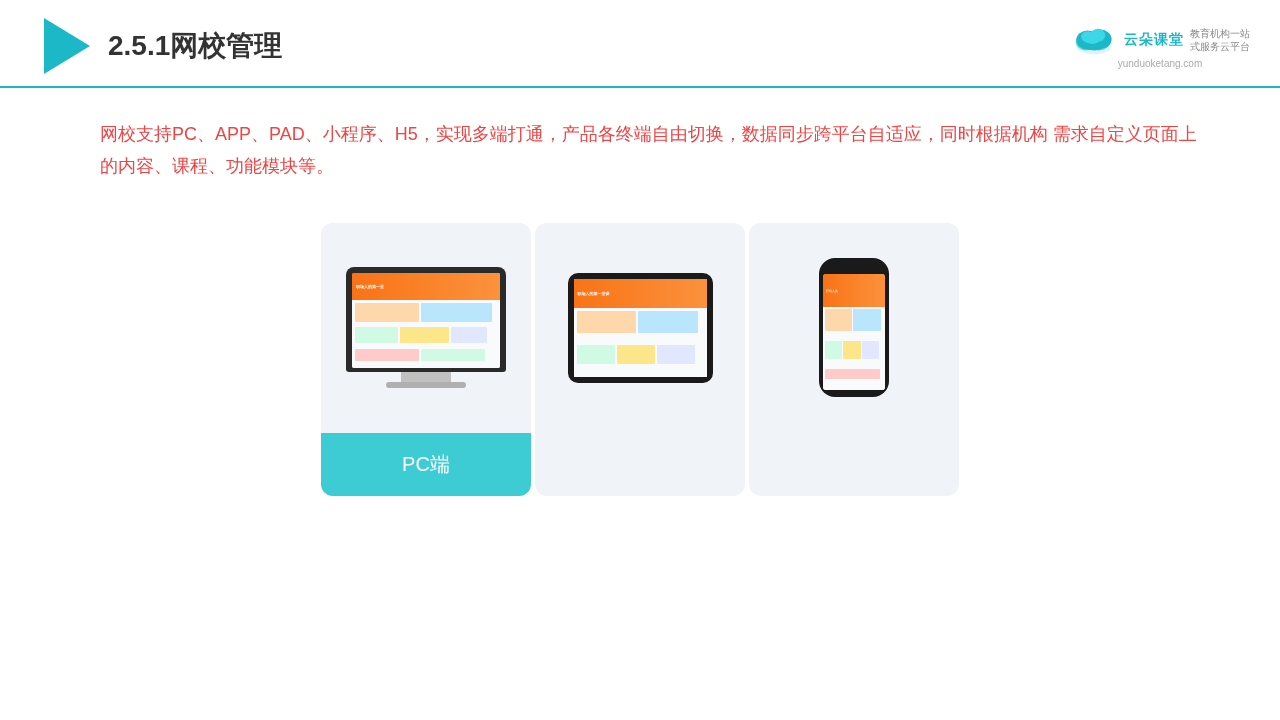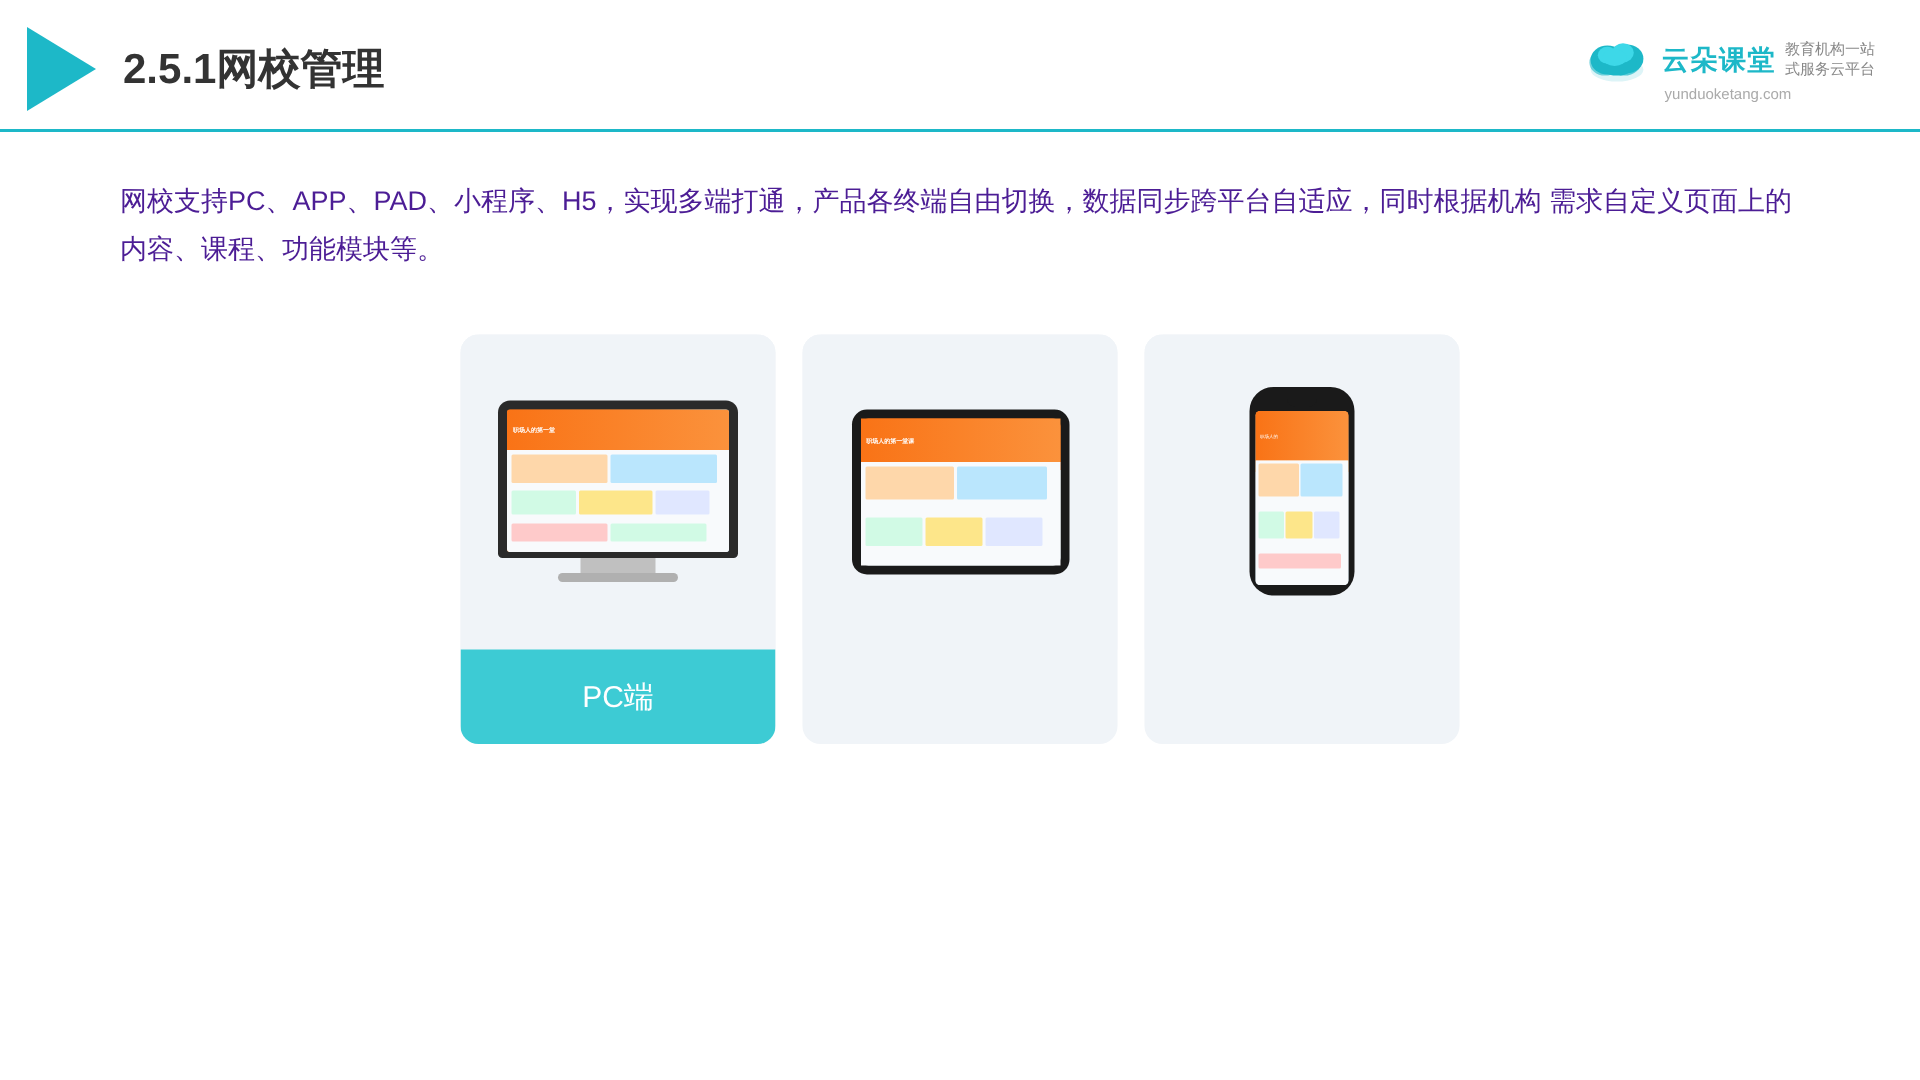--- a/index.html
+++ b/index.html
@@ -9,21 +9,21 @@
       background: #ffffff;
       font-family: 'Microsoft YaHei', 'PingFang SC', sans-serif;
       overflow: hidden;
     }
 
     
     .header {
       display: flex;
       align-items: center;
       justify-content: space-between;
-      padding: 18px 30px 12px 18px;
+      padding: 18px 30px 12px 44px;
       border-bottom: 2px solid #1db8c8;
     }
     .header-left {
       display: flex;
       align-items: center;
       gap: 18px;
     }
     .logo-triangle {
       width: 0;
       height: 0;
@@ -45,42 +45,42 @@
     .brand-logo {
       display: flex;
       align-items: center;
       gap: 6px;
     }
     .cloud-icon {
       width: 48px;
       height: 32px;
     }
     .brand-name {
-      font-size: 18px;
+      font-size: 14px;
       color: #1db8c8;
       font-weight: 600;
       letter-spacing: 1px;
     }
     .brand-url {
       font-size: 10px;
       color: #aaa;
     }
 
     
     .description {
-      padding: 30px 80px 10px 80px;
+      padding: 30px 80px 10px 100px;
       font-size: 18px;
-      color: #4c1d95;
+      color: #ef4444;
       line-height: 1.8;
     }
 
     
     .cards-container {
       display: flex;
-      gap: 18px;
+      gap: 4px;
       padding: 30px 60px 30px 60px;
       justify-content: center;
     }
 
     .card {
       background: #f0f4f8;
       border-radius: 12px;
       width: 210px;
       display: flex;
       flex-direction: column;

